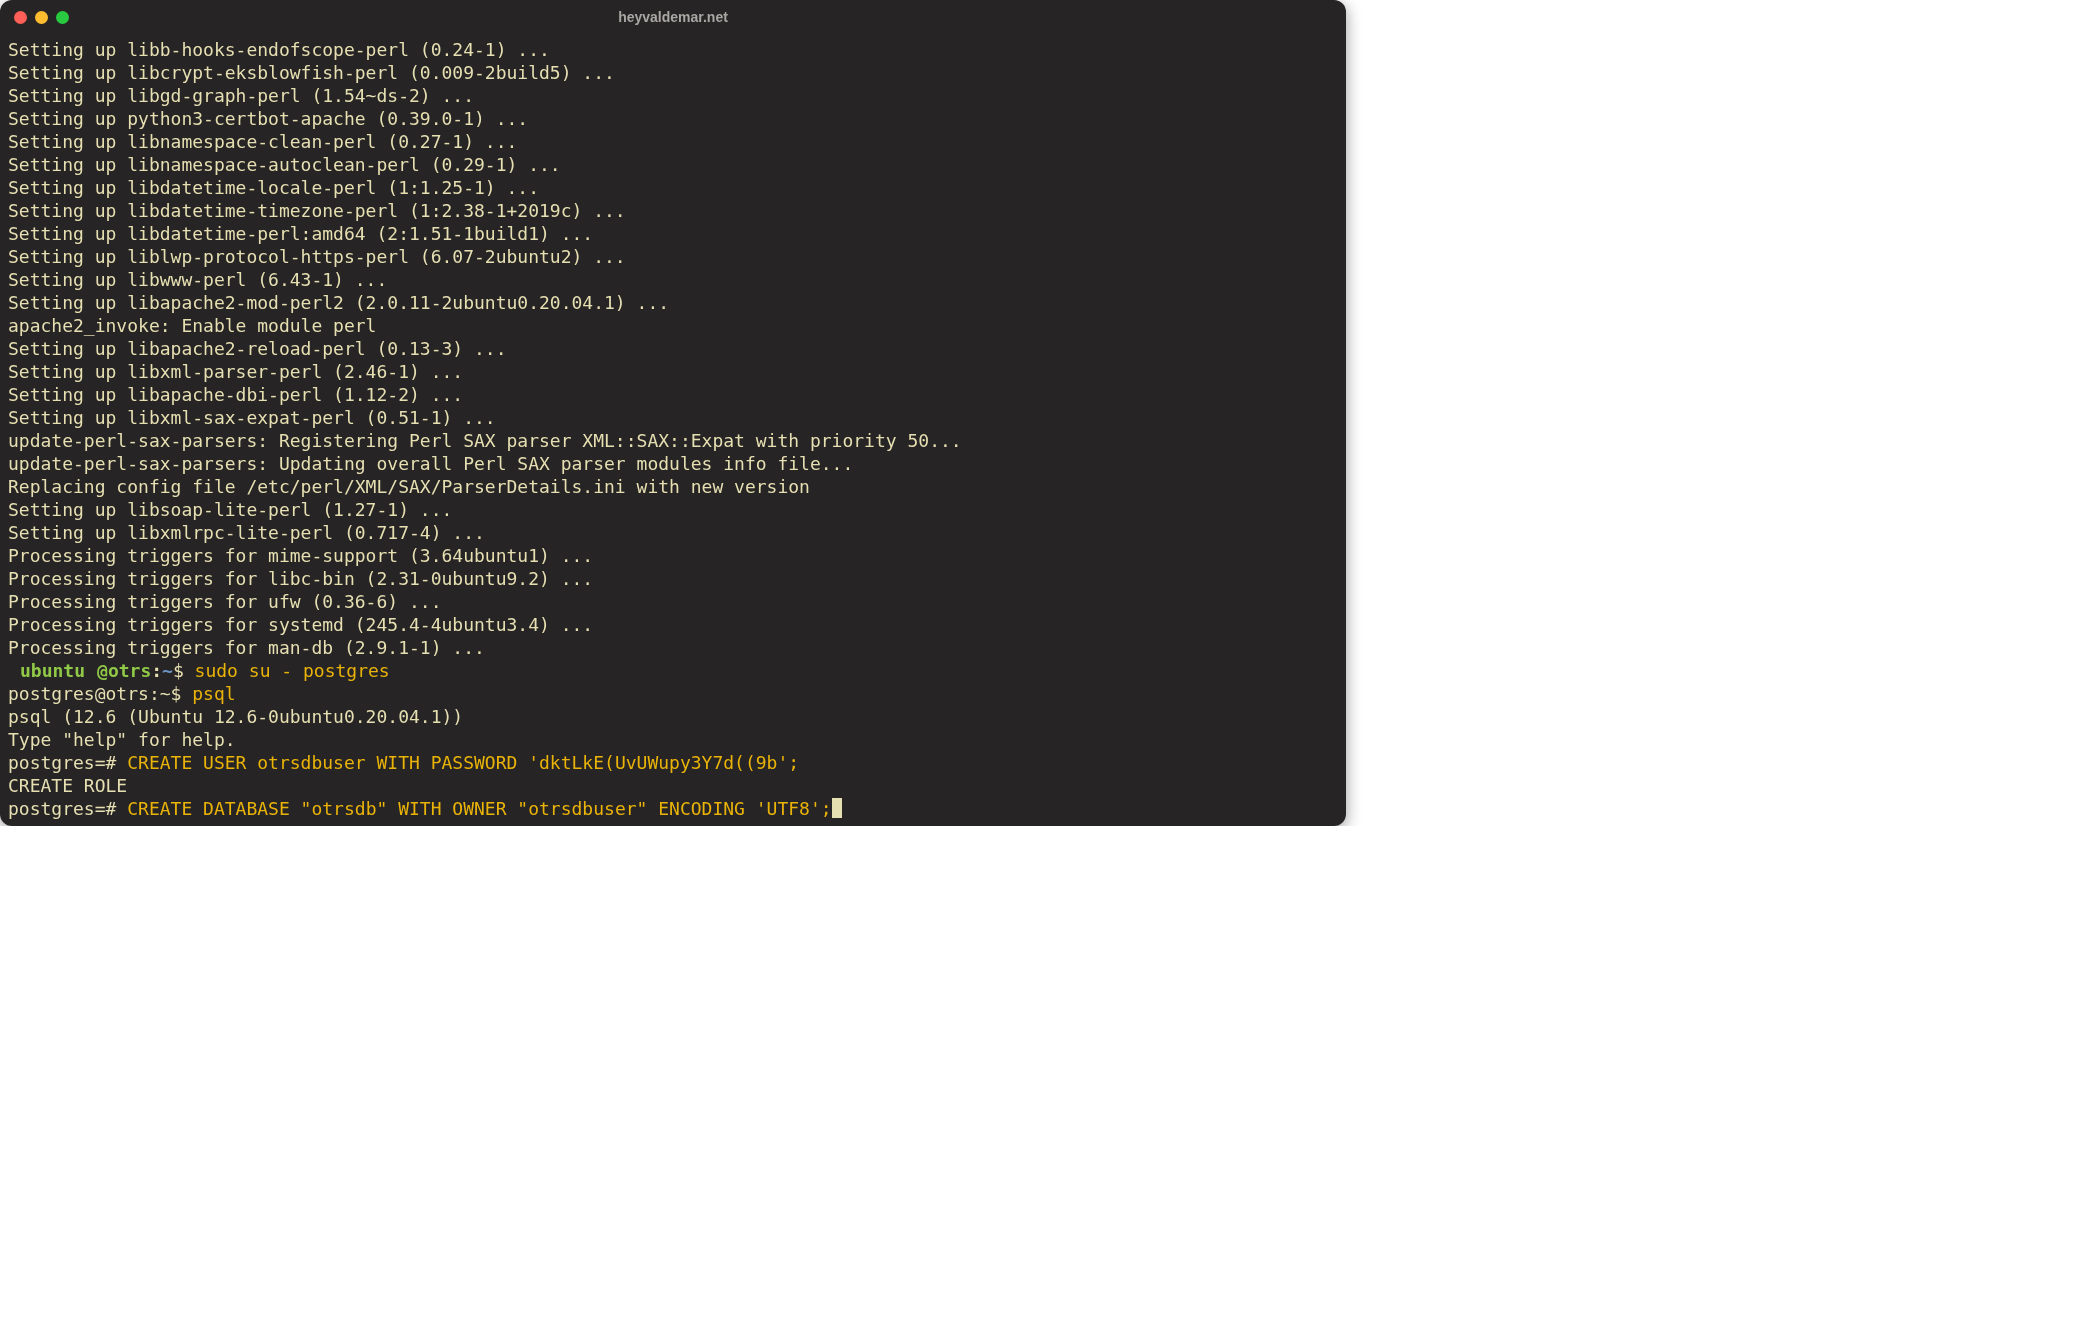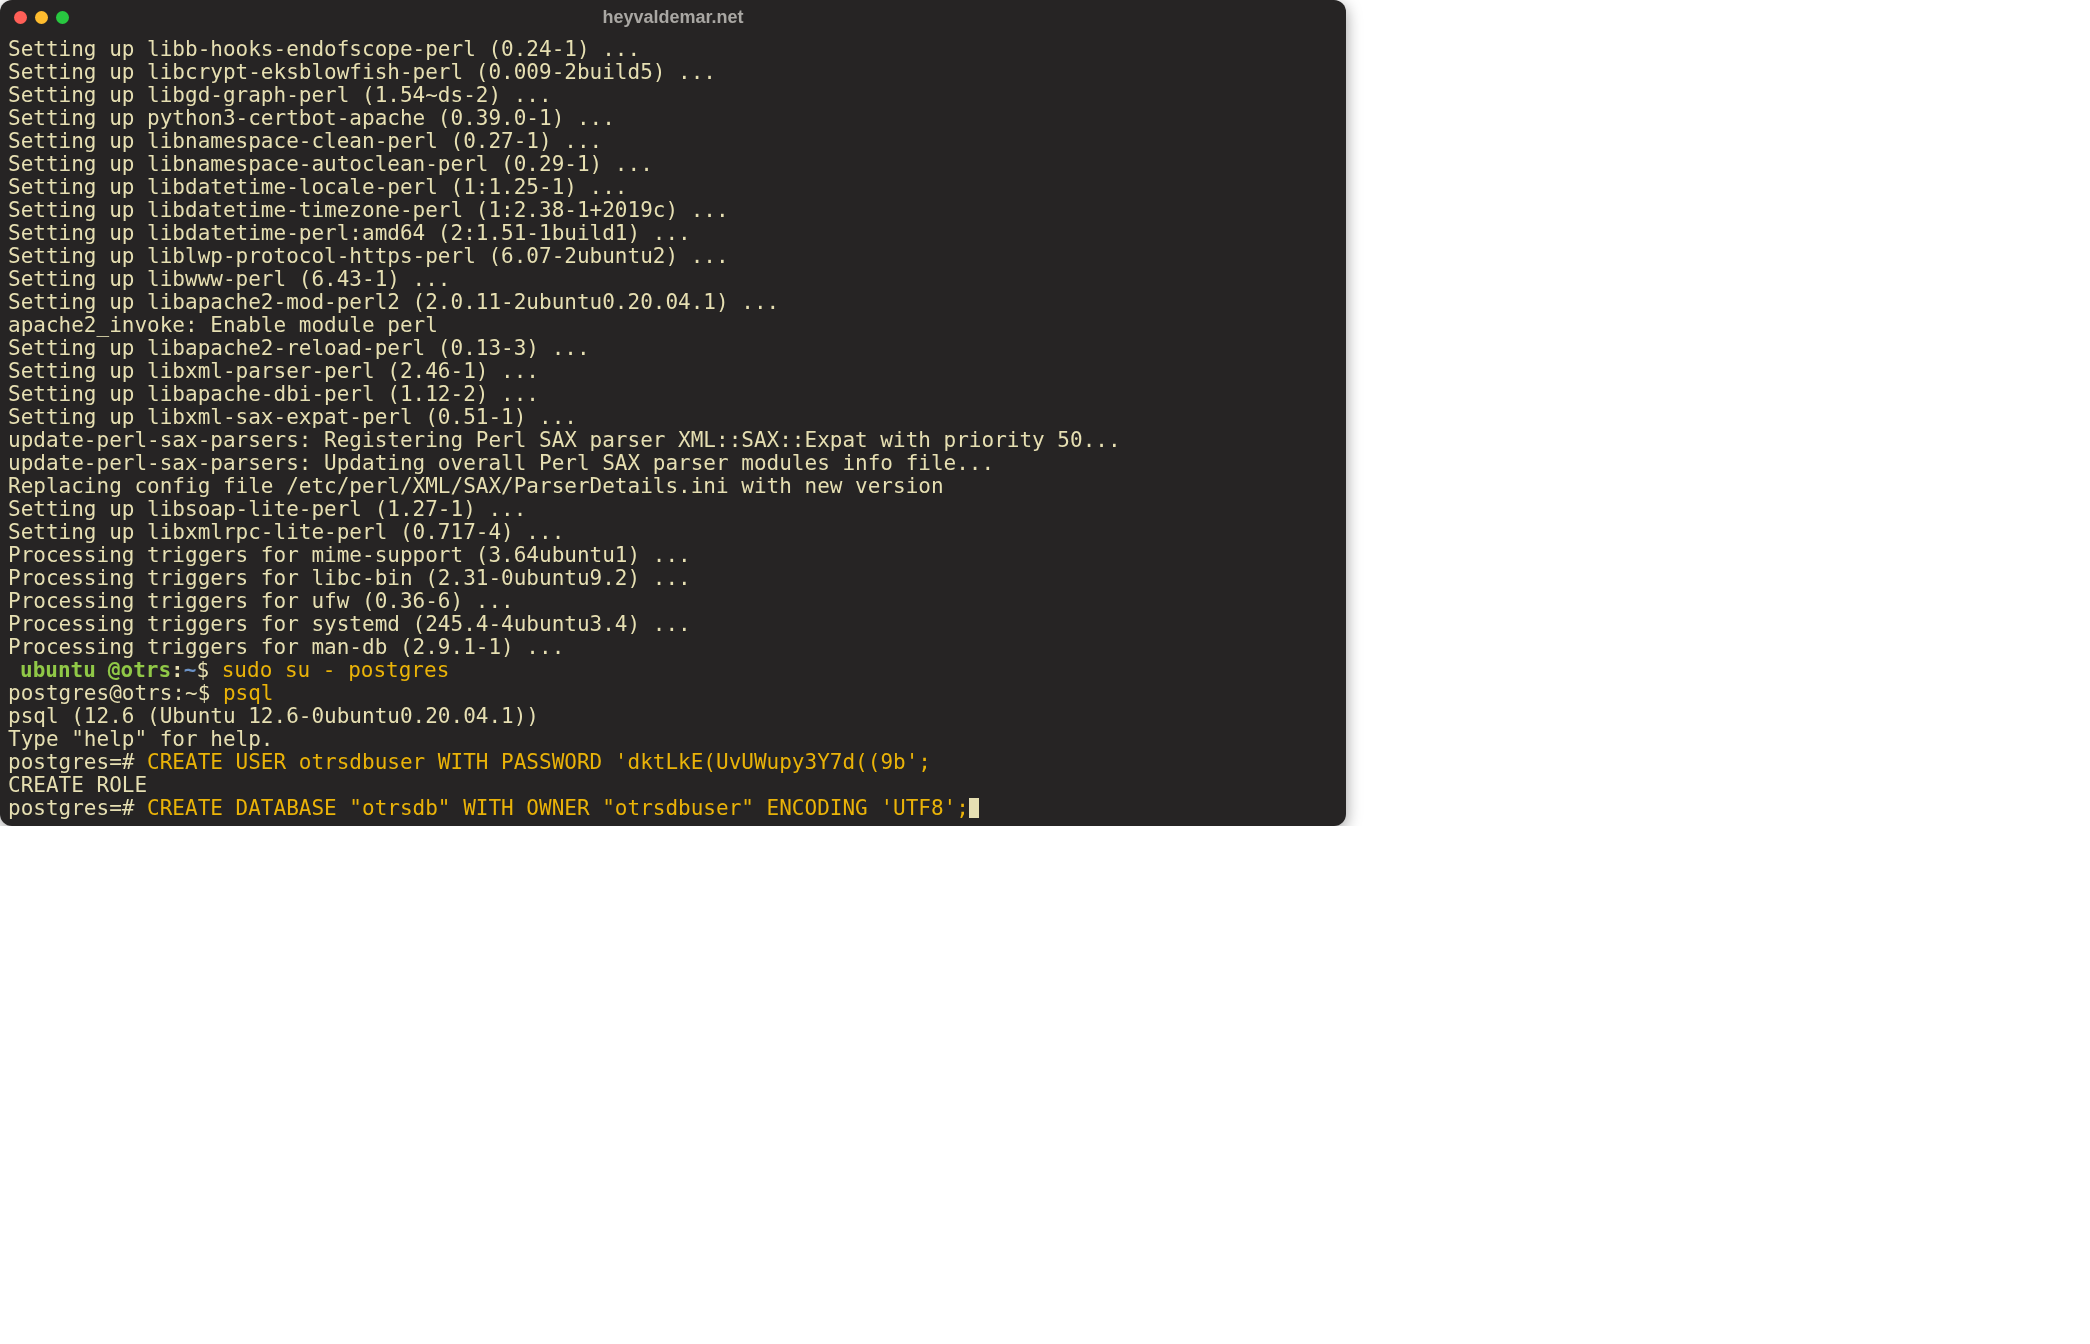--- a/index.html
+++ b/index.html
@@ -33,28 +33,28 @@
     border-radius: 50%;
   }
   .dot.red    { background: #ff5f57; }
   .dot.yellow { background: #febc2e; }
   .dot.green  { background: #28c840; }
   .title {
     position: absolute;
     left: 0; right: 0;
     text-align: center;
     color: #a9a7a3;
-    font-size: 18px;
+    font-size: 14px;
     font-weight: 600;
     pointer-events: none;
     font-family: -apple-system, "Helvetica Neue", sans-serif;
   }
   .term-body {
     padding: 4px 8px 6px 8px;
-    font-size: 21px;
+    font-size: 18px;
     line-height: 23px;
     color: #e6dfb2;
     white-space: pre;
   }
   .line { display:block; }
   .user { color: #90c847; font-weight: bold; margin-left: 12px; }
   .host { color: #90c847; font-weight: bold; }
   .colon { color: #e6dfb2; font-weight: bold; }
   .path { color: #6c93c7; font-weight: bold; }
   .dollar { color: #e6dfb2; }

